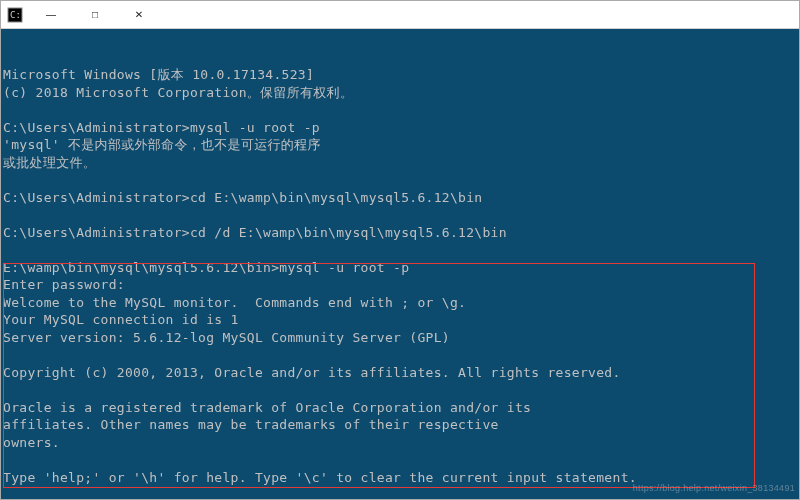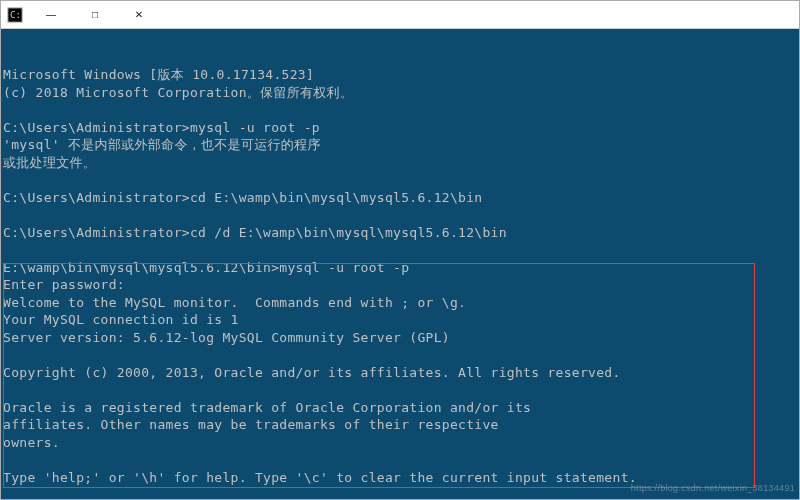--- a/index.html
+++ b/index.html
@@ -122,15 +122,15 @@
 Copyright (c) 2000, 2013, Oracle and/or its affiliates. All rights reserved.
 
 Oracle is a registered trademark of Oracle Corporation and/or its
 affiliates. Other names may be trademarks of their respective
 owners.
 
 Type 'help;' or '\h' for help. Type '\c' to clear the current input statement.
 
 mysql&gt;</div>
     <div class="red-box"></div>
-    <div class="watermark">https://blog.csdn.net/weixin_38134491</div>
+    <div class="watermark">https://blog.help.net/weixin_38134491</div>
   </div>
 </div>
 
 </body></html>

